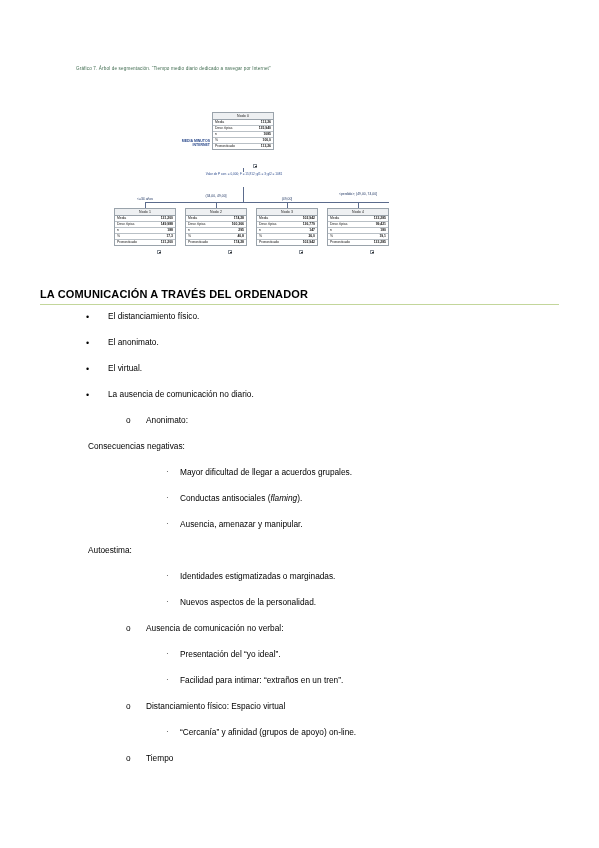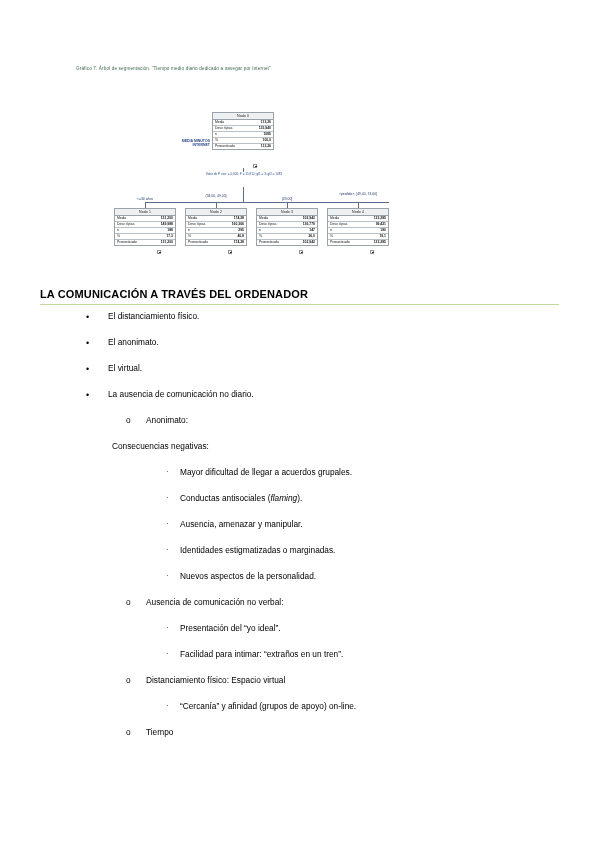--- a/index.html
+++ b/index.html
@@ -190,21 +190,21 @@
   }
   .line .text { display: block; }
 
   
   .lvl1 { padding-left: 108px; }
   .lvl1 .marker { left: 86px; top: 1px; font-size: 9px; }
   
   .lvl2 { padding-left: 146px; }
   .lvl2 .marker { left: 126px; top: 0px; font-size: 8.3px; }
   
-  .lvl3 { padding-left: 112px; }
+  .lvl3 { padding-left: 88px; }
   
   .lvl4 { padding-left: 180px; }
   .lvl4 .marker { left: 166px; top: -1px; font-size: 8.3px; color:#555; }
 
   .it { font-style: italic; margin-top: 14px; }
 </style>
 </head>
 <body>
 
 <div class="figure-block">
@@ -390,20 +390,23 @@
       <span class="text">Mayor dificultad de llegar a acuerdos grupales.</span>
     </div>
     <div class="line lvl4">
       <span class="marker">·</span>
       <span class="text">Conductas antisociales (<span class="it">flaming</span>).</span>
     </div>
     <div class="line lvl4">
       <span class="marker">·</span>
       <span class="text">Ausencia, amenazar y manipular.</span>
     </div>
+    <div class="line lvl3">
+      <span class="text">Autoestima:</span>
+    </div>
     <div class="line lvl4">
       <span class="marker">·</span>
       <span class="text">Identidades estigmatizadas o marginadas.</span>
     </div>
     <div class="line lvl4">
       <span class="marker">·</span>
       <span class="text">Nuevos aspectos de la personalidad.</span>
     </div>
     <div class="line lvl2">
       <span class="marker">o</span>

